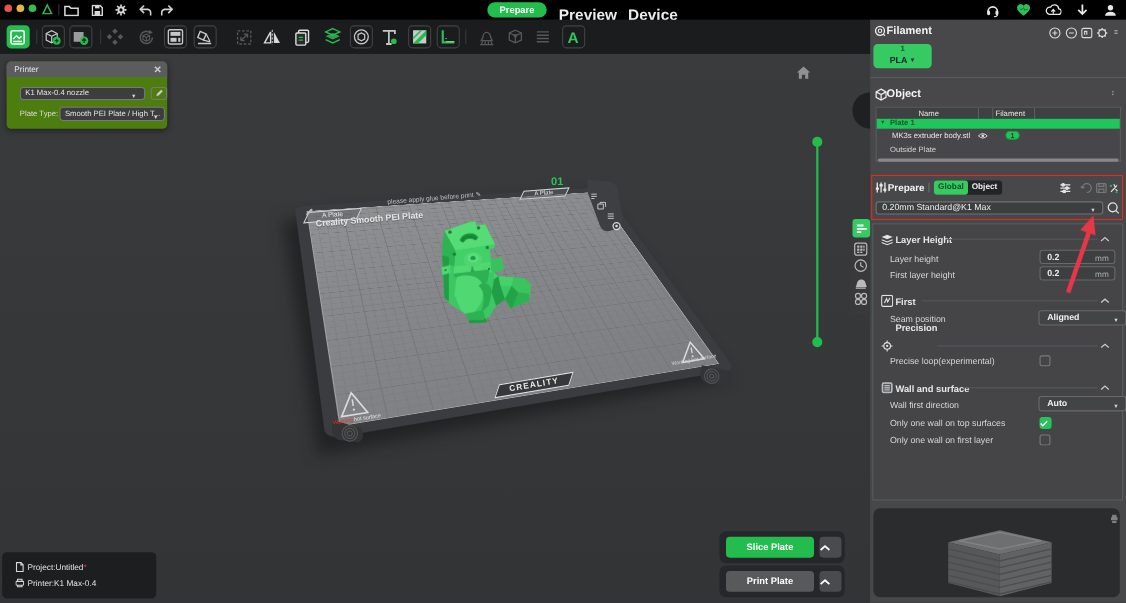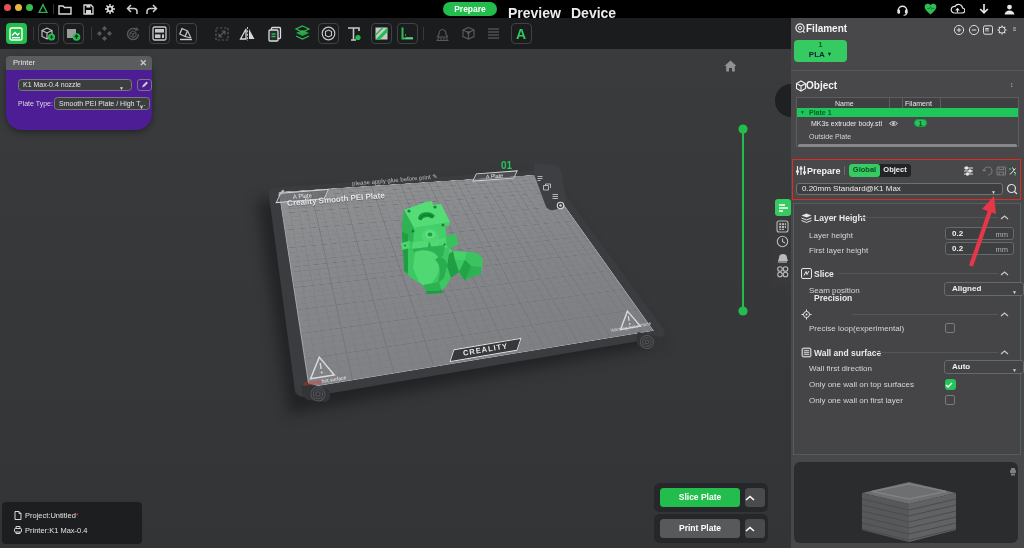--- a/index.html
+++ b/index.html
@@ -12,21 +12,21 @@
 .tabtxt{position:absolute;top:4.5px;font-size:14px;font-weight:bold;color:#ececec}
 #prepare{position:absolute;left:443px;top:2px;width:54px;height:14px;background:#23bd4e;border-radius:8px;color:#fff;font-size:8.5px;font-weight:bold;text-align:center;line-height:14px}
 
 #toolbar{position:absolute;left:0;top:18px;width:1024px;height:31px;background:#1b1c1e}
 .tbtn{position:absolute;top:5px;width:21px;height:21px;border-radius:4px;display:flex;align-items:center;justify-content:center}
 .tbord{border:1px solid #414244}
 .tsep{position:absolute;top:8.5px;width:1px;height:13px;background:#39393b}
 
 #viewport{position:absolute;left:0;top:49px;width:791px;height:499px;background:linear-gradient(#3a3b3d,#333436)}
 
-#printer{position:absolute;left:6px;top:56px;width:146px;height:74px;background:#4c1d95;border-radius:16px;box-shadow:0 2px 6px rgba(0,0,0,.4)}
+#printer{position:absolute;left:6px;top:56px;width:146px;height:61px;background:#4d7c0f;border-radius:4px;box-shadow:0 2px 6px rgba(0,0,0,.4)}
 #printer .hd{height:14px;background:#5a5c5e;border-radius:4px 4px 0 0;color:#e8e8e8;font-size:7.5px;line-height:14px;padding-left:7px}
 #printer .x{position:absolute;right:5px;top:0px;color:#ccc;font-size:9px;font-weight:bold}
 .drop{background:#3c3d3f;border:1px solid #77787a;border-radius:3.5px;color:#e4e4e4;position:absolute;font-size:7.5px}
 .caret{position:absolute;color:#d8d8d8;font-size:5px}
 
 #plate{position:absolute;left:0;top:0;width:420px;height:420px;transform-origin:0 0;
 transform:matrix3d(0.868555, 0.020627, 0, 0.000373, -0.145478, 0.216416, 0, -0.000717, 0,0,1,0, 268, 188, 0, 1);
 background:
  repeating-linear-gradient(90deg,rgba(112,114,116,.75) 0 1px,transparent 1px 42px),
  repeating-linear-gradient(0deg,rgba(112,114,116,.75) 0 1px,transparent 1px 42px),
@@ -469,21 +469,21 @@
         <path d="M1 4 L4.5 1 L8 4" fill="none" stroke="#c8c8ca" stroke-width="1.2"></path>
       </svg>
     <div class="rowlbl" style="top:27px">Layer height</div>
     <div class="inbox" style="top:23px">0.2<span class="unit" style="right:5px;top:1px;font-weight:normal">mm</span></div>
     <div class="rowlbl" style="top:42px">First layer height</div>
     <div class="inbox" style="top:38px">0.2<span class="unit" style="right:5px;top:1px;font-weight:normal">mm</span></div>
     <svg class="abs" style="left:7px;top:64px" width="11" height="11" viewBox="0 0 11 11">
         <rect x="0.5" y="0.5" width="10" height="10" rx="1.5" fill="none" stroke="#e4e4e4" stroke-width="1"></rect>
         <path d="M3 7.5 L5 3.5 L6 6.5 L8 3" stroke="#e4e4e4" stroke-width="1" fill="none"></path>
       </svg>
-    <div class="phead" style="left:20px;top:65px">Slice</div>
+    <div class="phead" style="left:20px;top:65px">First</div>
     <div class="pline" style="left:44px;top:69px;width:160px"></div>
     <svg class="abs" style="left:206px;top:67px" width="9" height="5" viewBox="0 0 9 5">
         <path d="M1 4 L4.5 1 L8 4" fill="none" stroke="#c8c8ca" stroke-width="1.2"></path>
       </svg>
     <div class="rowlbl" style="top:82px">Seam position</div>
     <div class="selbox" style="top:78px">Aligned<span class="caret" style="right:6px;top:3px">▼</span></div>
     <svg class="abs" style="left:7px;top:105px" width="11" height="11" viewBox="0 0 11 11">
         <circle cx="5.5" cy="5.5" r="3" fill="none" stroke="#e4e4e4" stroke-width="1"></circle>
         <path d="M5.5 0.5 v2 M5.5 8.5 v2 M0.5 5.5 h2 M8.5 5.5 h2" stroke="#e4e4e4" stroke-width="1"></path>
         <circle cx="5.5" cy="5.5" r="1" fill="#e4e4e4"></circle>

